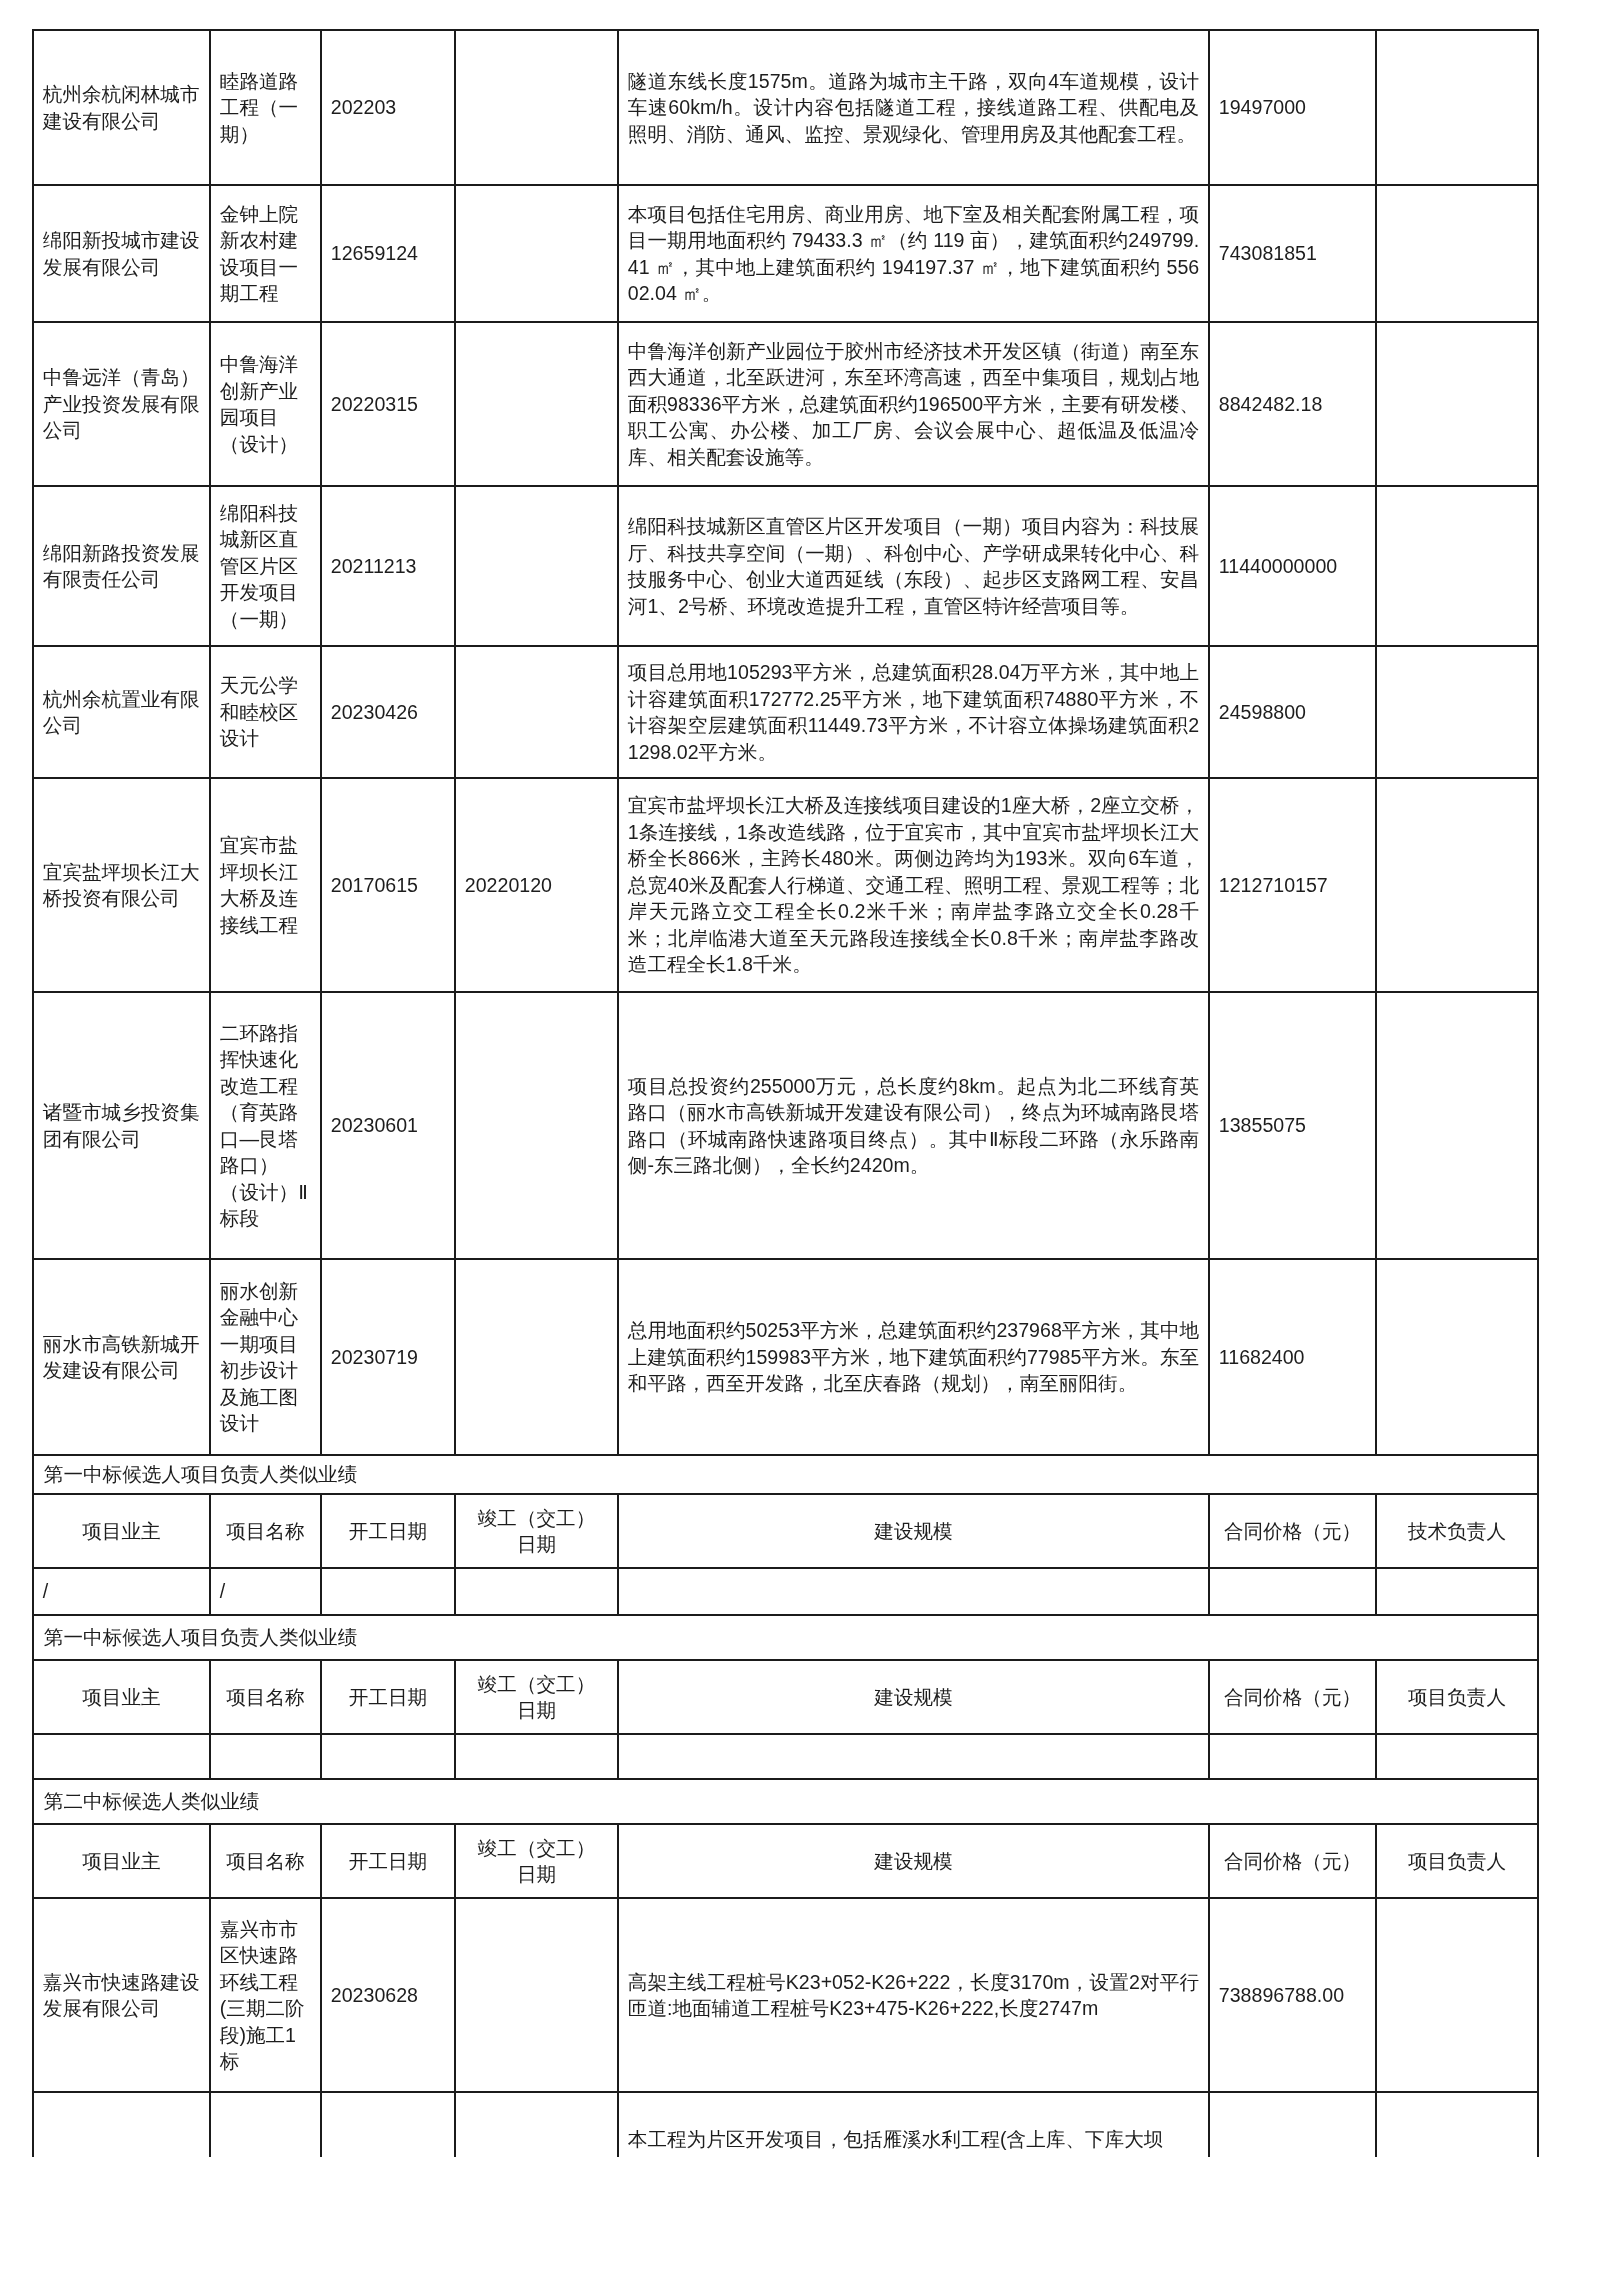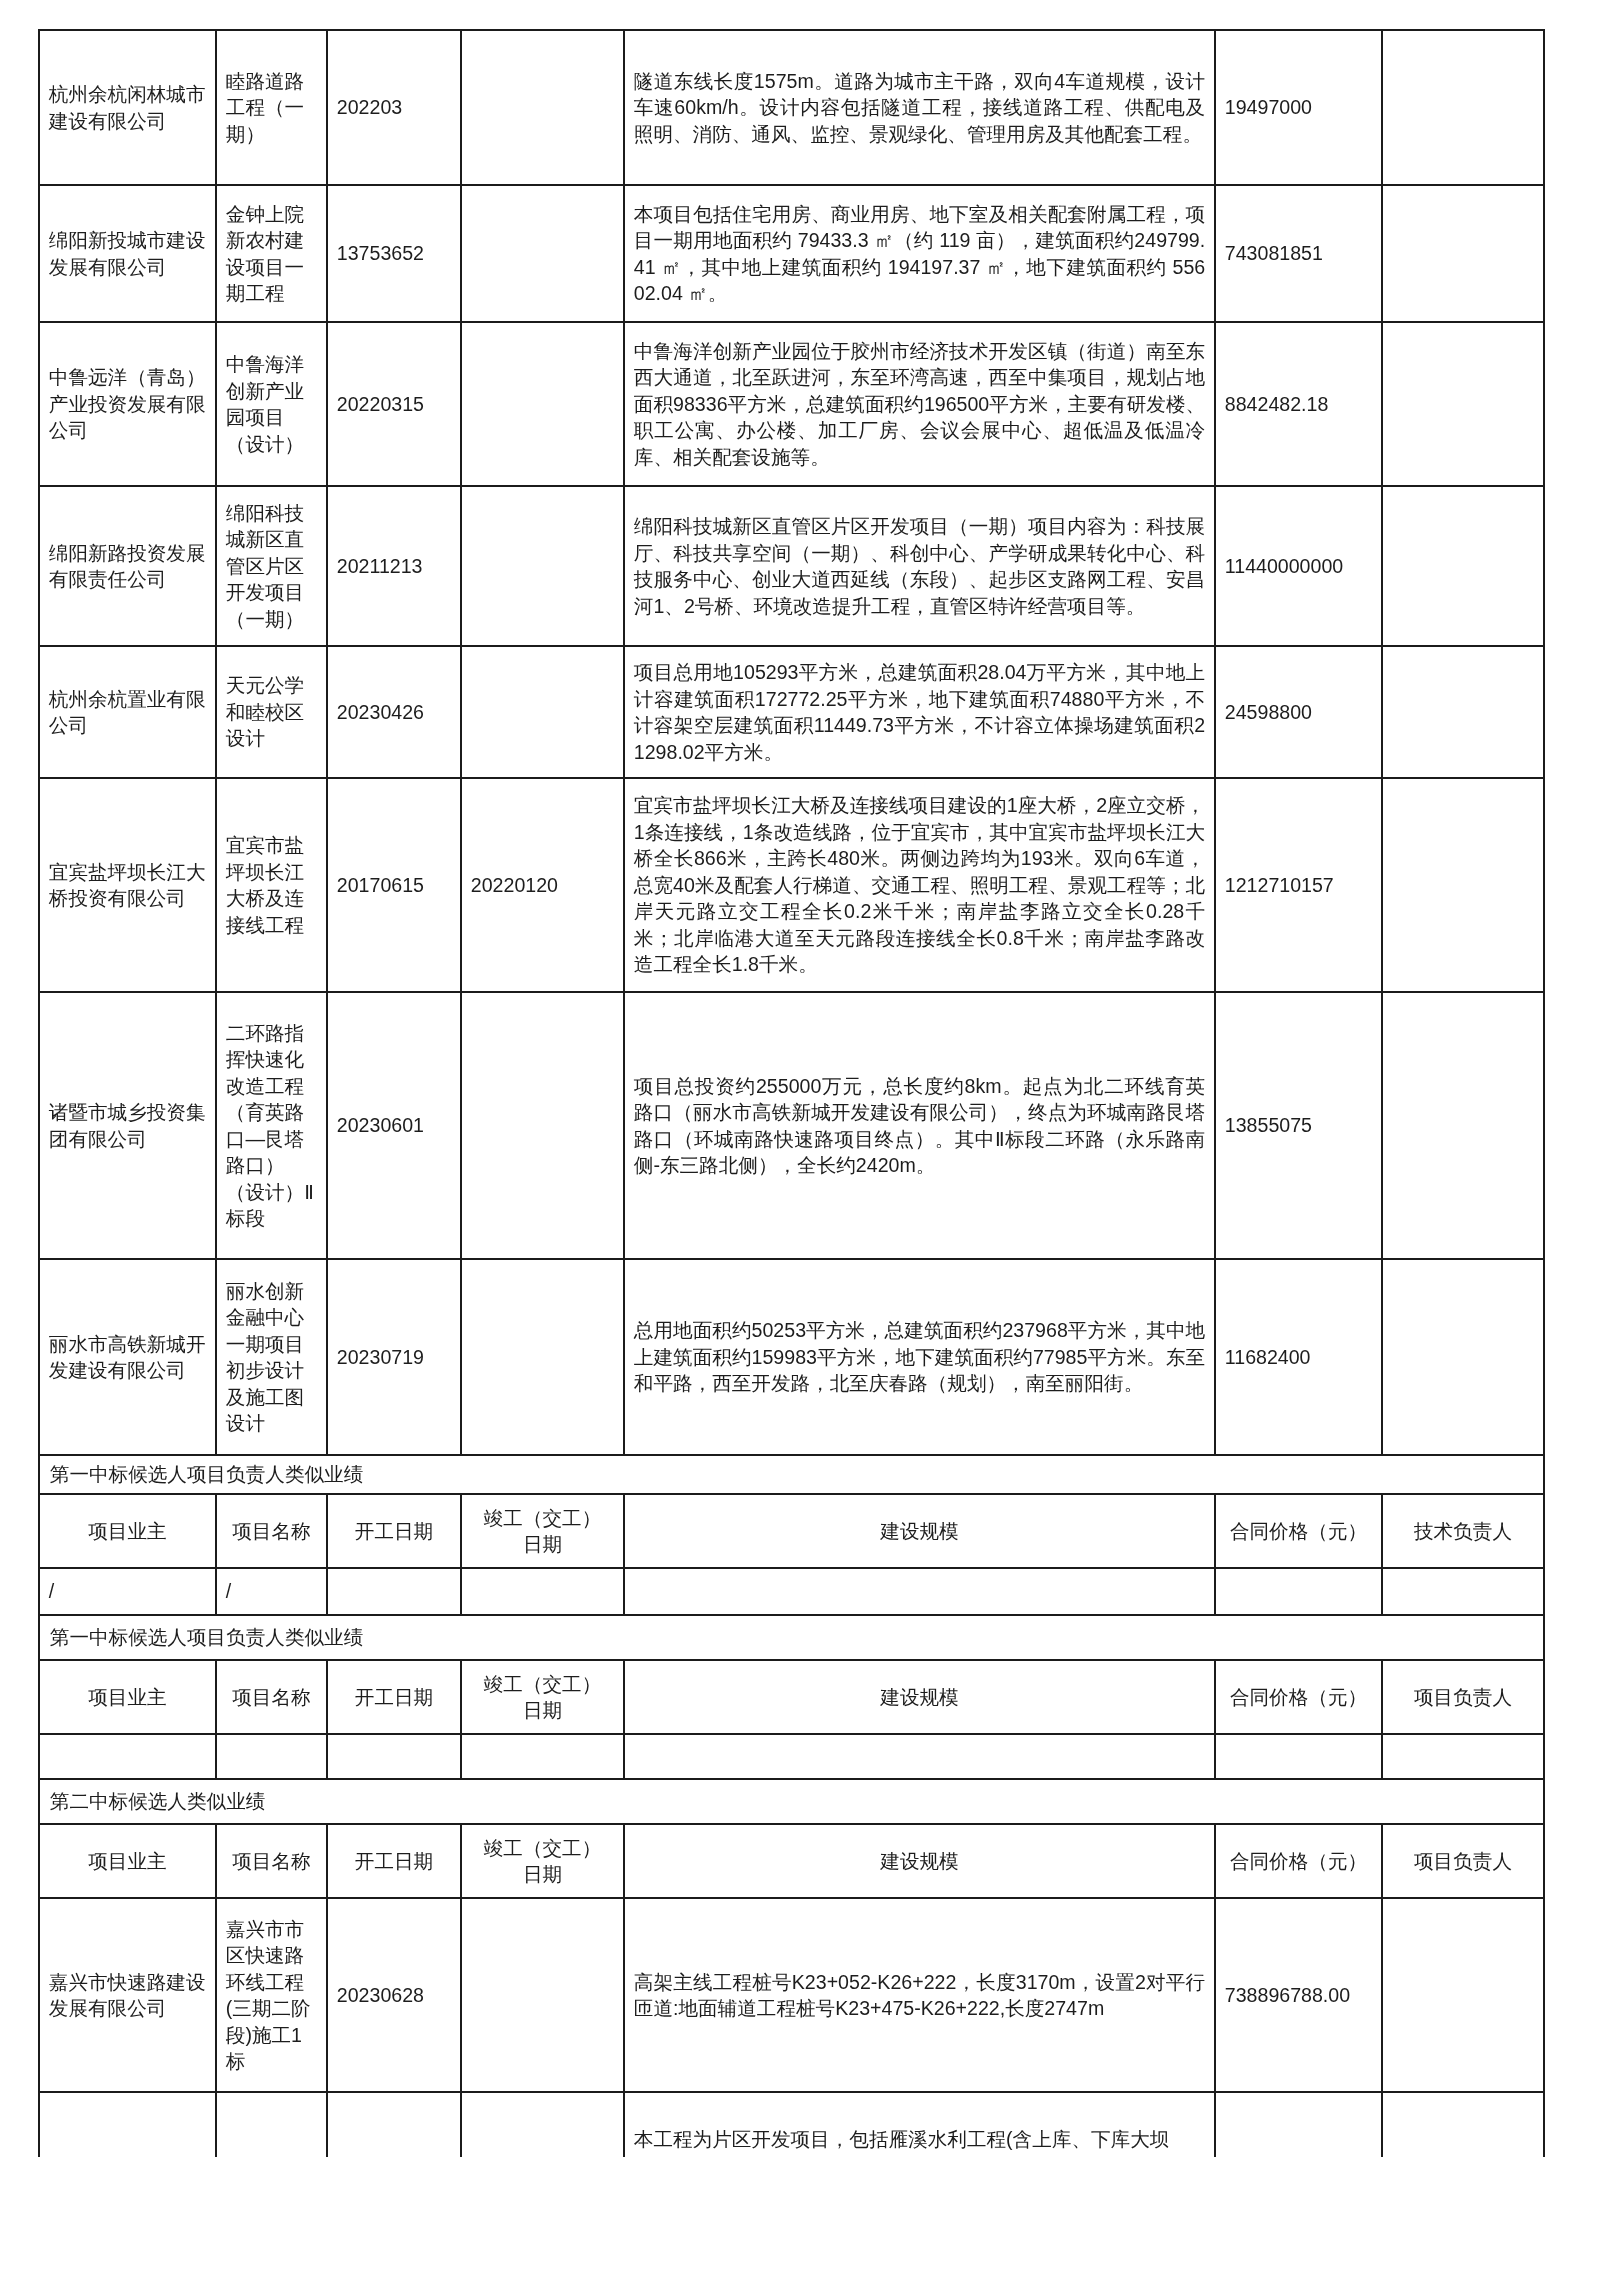--- a/index.html
+++ b/index.html
@@ -4,21 +4,21 @@
 <style>
   html,body{margin:0;padding:0;}
   body{
     width:1619px;height:2292px;
     background:#ffffff;
     font-family:"Liberation Sans","DejaVu Sans",sans-serif;
     color:#1d1d1d;
     overflow:hidden;
     position:relative;
   }
-  .doc{position:absolute;left:38px;top:29px;}
+  .doc{position:absolute;left:32px;top:29px;}
   table.perf{
     border-collapse:collapse;
     table-layout:fixed;
     width:1505px;
   }
   td,th{
     border:2px solid #1b1b1b;
     font-size:19.6px;
     line-height:26.5px;
     font-weight:normal;
@@ -70,21 +70,21 @@
           <td class="c-name">睦路道路工程（一期）</td>
           <td class="c-start">202203</td>
           <td class="c-finish"></td>
           <td class="c-scale">隧道东线长度1575m。道路为城市主干路，双向4车道规模，设计车速60km/h。设计内容包括隧道工程，接线道路工程、供配电及照明、消防、通风、监控、景观绿化、管理用房及其他配套工程。</td>
           <td class="c-price">19497000</td>
           <td class="c-leader"></td>
         </tr>
         <tr style="height: 137px;">
           <td class="c-owner">绵阳新投城市建设发展有限公司</td>
           <td class="c-name">金钟上院新农村建设项目一期工程</td>
-          <td class="c-start">13753652</td>
+          <td class="c-start">12659124</td>
           <td class="c-finish"></td>
           <td class="c-scale">本项目包括住宅用房、商业用房、地下室及相关配套附属工程，项目一期用地面积约 79433.3 ㎡（约 119 亩），建筑面积约249799.41 ㎡，其中地上建筑面积约 194197.37 ㎡，地下建筑面积约 55602.04 ㎡。</td>
           <td class="c-price">743081851</td>
           <td class="c-leader"></td>
         </tr>
         <tr style="height: 164px;">
           <td class="c-owner">中鲁远洋（青岛）产业投资发展有限公司</td>
           <td class="c-name">中鲁海洋创新产业园项目（设计）</td>
           <td class="c-start">20220315</td>
           <td class="c-finish"></td>

